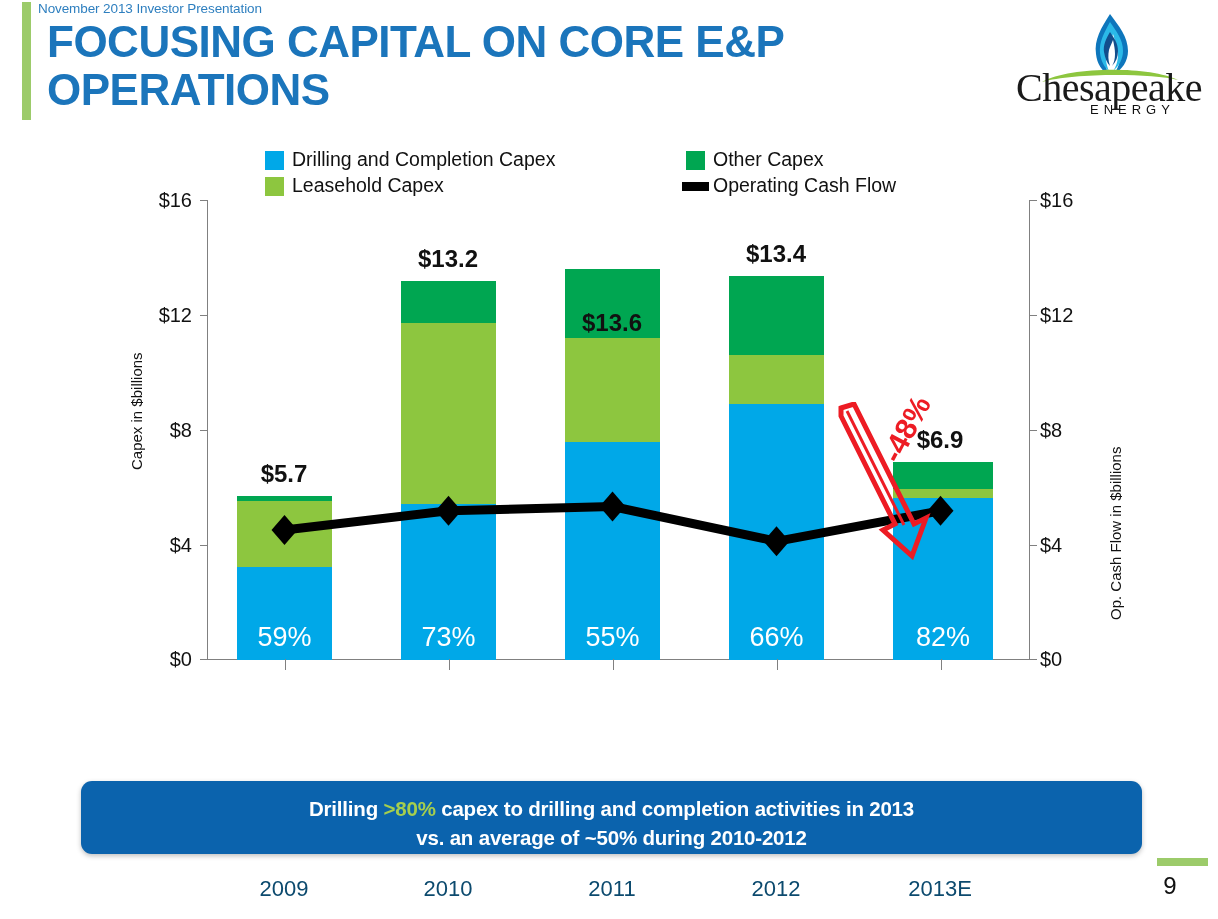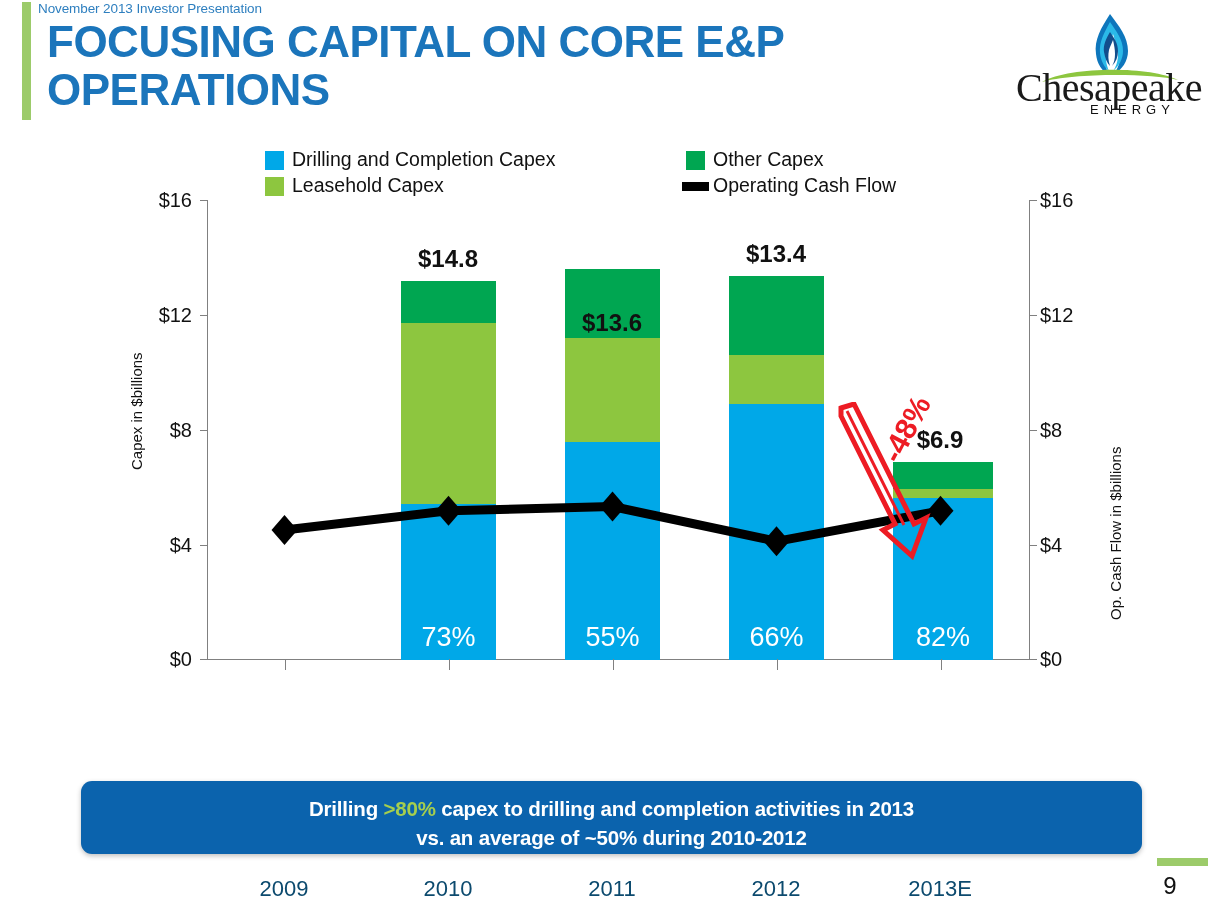--- a/index.html
+++ b/index.html
@@ -128,26 +128,33 @@
     <div class="ylab" style="left:-105px;top:219px;width:90px;">$8</div>
     <div class="ylab" style="left:-105px;top:334px;width:90px;">$4</div>
     <div class="ylab" style="left:-105px;top:448px;width:90px;">$0</div>
 
     <div class="ylabR" style="left:833px;top:-11px;width:70px;">$16</div>
     <div class="ylabR" style="left:833px;top:104px;width:70px;">$12</div>
     <div class="ylabR" style="left:833px;top:219px;width:70px;">$8</div>
     <div class="ylabR" style="left:833px;top:334px;width:70px;">$4</div>
     <div class="ylabR" style="left:833px;top:448px;width:70px;">$0</div>
 
+    <div class="bar-group" style="left:30px;width:95px;height:164px;">
+      <div class="seg" style="bottom:0px;height:93px;background:#00A8E8;"></div>
+      <div class="seg" style="bottom:93px;height:66px;background:#8DC63F;"></div>
+      <div class="seg" style="bottom:159px;height:5px;background:#00A651;"></div>
+      <div class="bar-total" style="top:-36px;">$5.7</div>
+      <div class="bar-pct">59%</div>
+    </div>
 
     <div class="bar-group" style="left:194px;width:95px;height:379px;">
       <div class="seg" style="bottom:0px;height:156px;background:#00A8E8;"></div>
       <div class="seg" style="bottom:156px;height:181px;background:#8DC63F;"></div>
       <div class="seg" style="bottom:337px;height:42px;background:#00A651;"></div>
-      <div class="bar-total" style="top:-36px;">$14.8</div>
+      <div class="bar-total" style="top:-36px;">$13.2</div>
       <div class="bar-pct">73%</div>
     </div>
 
     <div class="bar-group" style="left:358px;width:95px;height:315px;">
       <div class="seg" style="bottom:0px;height:218px;background:#00A8E8;"></div>
       <div class="seg" style="bottom:218px;height:104px;background:#8DC63F;"></div>
       <div class="seg" style="bottom:322px;height:69px;background:#00A651;"></div>
       <div class="bar-total" style="top:-36px;">$13.6</div>
       <div class="bar-pct">55%</div>
     </div>

